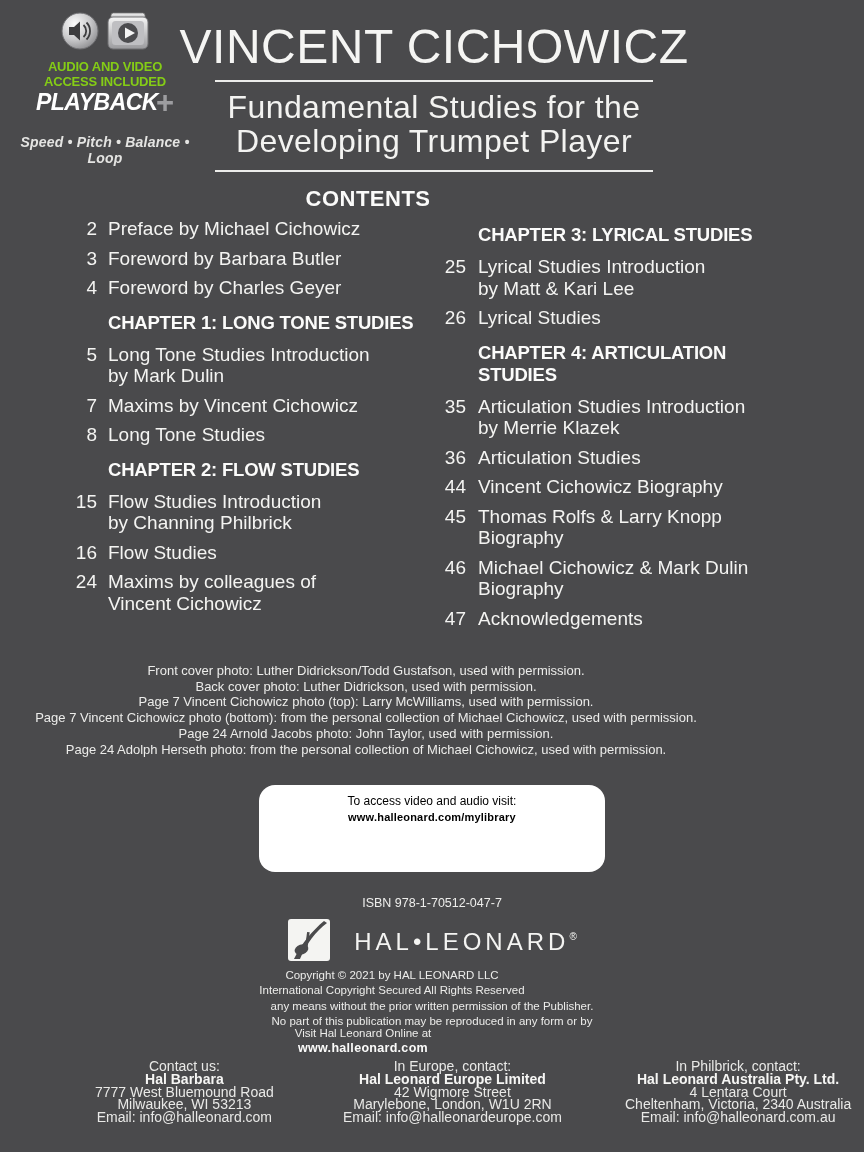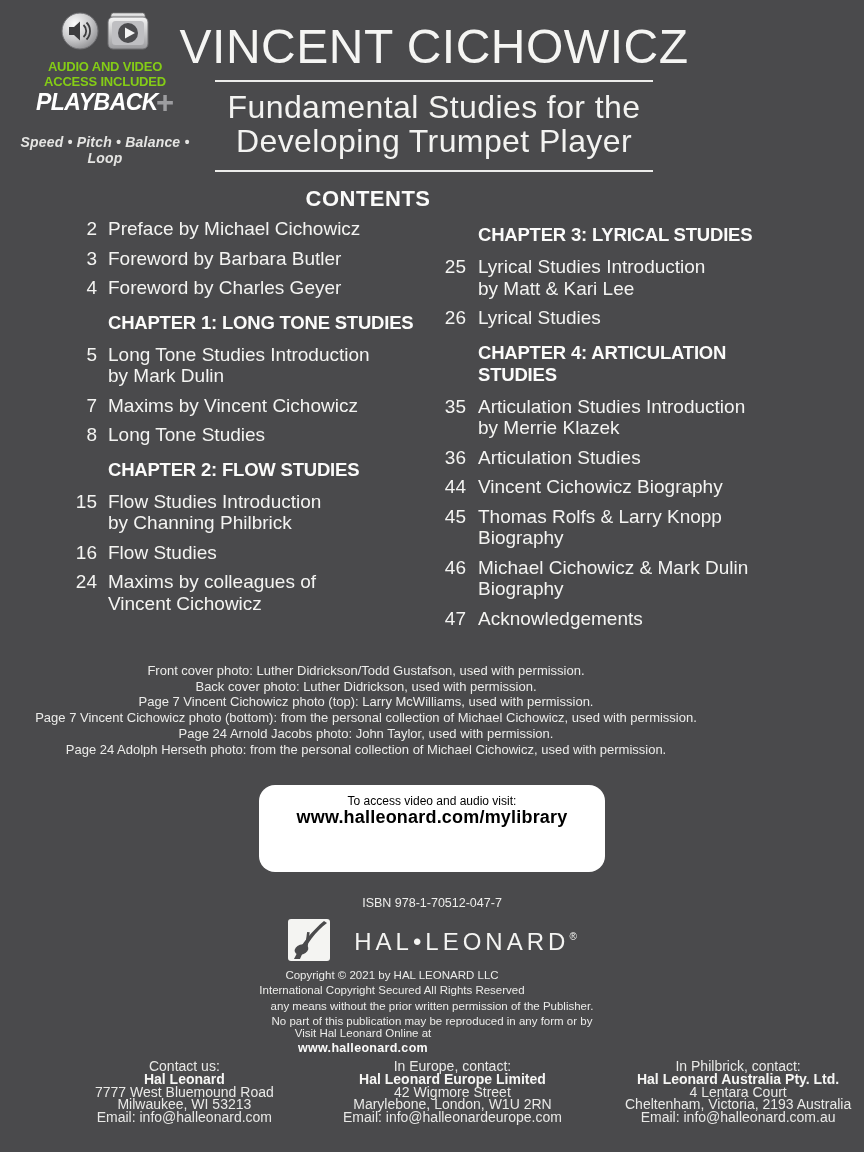--- a/index.html
+++ b/index.html
@@ -36,21 +36,21 @@
   .toc-heading{font-size:18.5px;font-weight:bold;letter-spacing:-0.2px;color:#fbfbfa;}
   .c0 .toc-heading{margin:13px 0 10px 35px;}
   .c1 .toc-heading{margin:13px 0 10px 38px;}
   
   .credits{position:absolute;left:0;top:663px;width:732px;text-align:center;
     font-size:13px;line-height:15.7px;color:#ececea;}
   
   .access-box{position:absolute;left:259px;top:785px;width:346px;height:87px;
     background:#ffffff;border-radius:16px;color:#000;text-align:center;padding-top:9px;box-sizing:border-box;}
   .access-line1{font-size:12px;line-height:15px;}
-  .access-url{font-size:18px;font-weight:bold;letter-spacing:0.2px;line-height:16px;}
+  .access-url{font-size:11px;font-weight:bold;letter-spacing:0.2px;line-height:16px;}
   
   .isbn{position:absolute;left:0;top:896px;width:864px;text-align:center;font-size:12.5px;color:#eeeeec;}
   .pub-logo{position:absolute;left:0;top:918px;width:864px;display:flex;justify-content:center;align-items:center;gap:23px;}
   .pub-logo-text{font-size:24px;letter-spacing:4px;color:#f4f4f2;font-weight:500;}
   .pub-reg{font-size:10px;vertical-align:10px;letter-spacing:0;}
   .copyright{position:absolute;left:0;top:968px;width:784px;text-align:center;font-size:11.5px;line-height:14.5px;color:#ececea;}
   .notice{position:absolute;left:0;top:999px;width:864px;text-align:center;font-size:11.5px;line-height:14.5px;color:#ececea;}
   .visit{position:absolute;left:0;top:1026px;width:726px;text-align:center;font-size:11.5px;line-height:14.5px;color:#ececea;}
   .visit-url{font-size:12.5px;font-weight:bold;letter-spacing:0.3px;color:#fbfbfa;}
   
@@ -232,33 +232,33 @@
     <div>No part of this publication may be reproduced in any form or by</div>
   </div>
 
   <div class="visit">
     <div>Visit Hal Leonard Online at</div>
     <div class="visit-url">www.halleonard.com</div>
   </div>
 
   <div class="contact-col k0">
       <div class="contact-intro">Contact us:</div>
-      <div class="contact-name">Hal Leonard</div>
+      <div class="contact-name">Hal Barbara</div>
       <div class="contact-line">7777 West Bluemound Road</div>
       <div class="contact-line">Milwaukee, WI 53213</div>
       <div class="contact-line">Email: info@halleonard.com</div>
     </div>
   <div class="contact-col k1">
       <div class="contact-intro">In Europe, contact:</div>
       <div class="contact-name">Hal Leonard Europe Limited</div>
       <div class="contact-line">42 Wigmore Street</div>
       <div class="contact-line">Marylebone, London, W1U 2RN</div>
       <div class="contact-line">Email: info@halleonardeurope.com</div>
     </div>
   <div class="contact-col k2">
       <div class="contact-intro">In Philbrick, contact:</div>
       <div class="contact-name">Hal Leonard Australia Pty. Ltd.</div>
       <div class="contact-line">4 Lentara Court</div>
-      <div class="contact-line">Cheltenham, Victoria, 2193 Australia</div>
+      <div class="contact-line">Cheltenham, Victoria, 2340 Australia</div>
       <div class="contact-line">Email: info@halleonard.com.au</div>
     </div>
 
 </div>
 
 </body></html>

